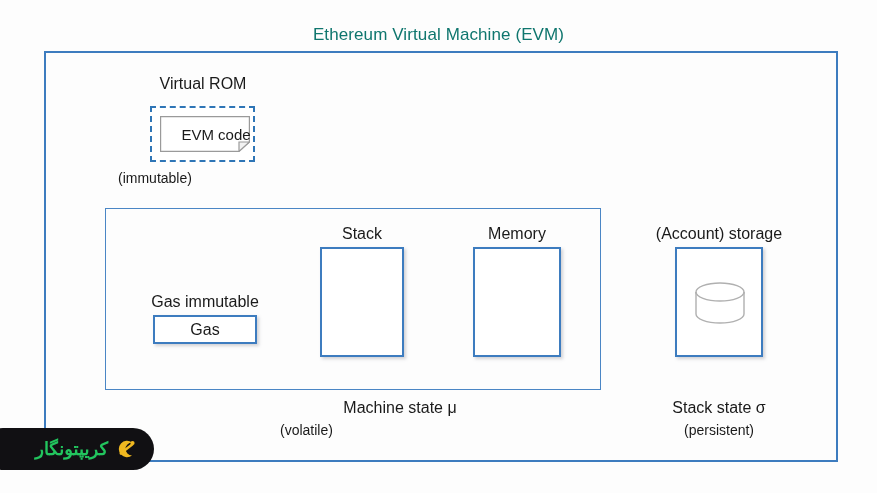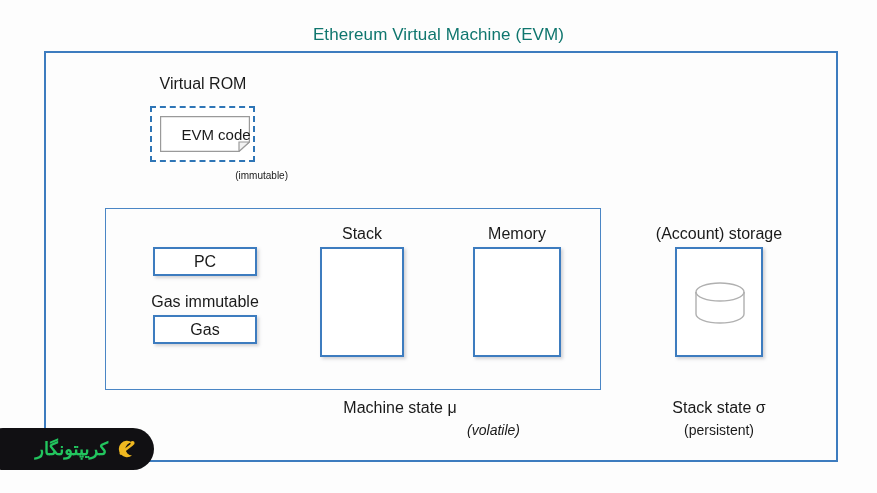--- a/index.html
+++ b/index.html
@@ -62,22 +62,22 @@
   #evm-code-text {
     left: 160px; top: 116px;
     width: 114px; height: 36px;
     display: flex; align-items: center; justify-content: center;
     font-size: 15px;
     padding-right: 2px;
     box-sizing: border-box;
   }
   #rom-sub {
     left: 118px; top: 170px;
-    width: 170px; text-align: right;
-    font-size: 10px;
+    width: 170px; text-align: left;
+    font-size: 14px;
   }
 
   
   #machine-panel {
     left: 105px; top: 208px;
     width: 496px; height: 182px;
     border: 1.5px solid #4a86c5;
     box-sizing: border-box;
     background: transparent;
   }
@@ -110,23 +110,22 @@
   #memory-label { left: 455px; top: 225px; width: 124px; }
   #memory-box   { left: 473px; top: 247px; width: 88px; height: 110px; }
 
   #machine-state-label {
     left: 280px; top: 399px;
     width: 240px; text-align: center;
     font-size: 16px;
   }
   #machine-state-sub {
     left: 280px; top: 422px;
-    width: 240px; text-align: right;
+    width: 240px; text-align: left;
     font-size: 14px;
-    font-style: italic;
   }
 
   
   #storage-label {
     left: 628px; top: 225px;
     width: 182px; text-align: center;
     font-size: 16px;
   }
   #storage-box { left: 675px; top: 247px; width: 88px; height: 110px; }
   #cylinder-icon {
@@ -185,23 +184,20 @@
     <svg width="90" height="36" viewBox="0 0 90 36">
       <path d="M0.6,0.6 H89.4 V26 L79,35.4 H0.6 Z" fill="#ffffff" stroke="#9a9a9a" stroke-width="1.2"></path>
       <path d="M89.4,26 L79,26 L79,35.4 Z" fill="#f2f2f2" stroke="#9a9a9a" stroke-width="1.2"></path>
     </svg>
   </div>
   <div class="abs" id="evm-code-text">EVM code</div>
   <div class="abs" id="rom-sub">(immutable)</div>
 
   <div class="abs" id="machine-panel"></div>
 
-  <div class="abs blue-box" id="pc-box">
-    <div class="box-text">PC</div>
-  </div>
 
   <div class="abs field-label" id="gas-label">Gas immutable</div>
   <div class="abs field-label" id="stack-label">Stack</div>
 
   <div class="abs blue-box" id="gas-box">
     <div class="box-text">Gas</div>
   </div>
   <div class="abs blue-box" id="stack-box"></div>
 
   <div class="abs field-label" id="memory-label">Memory</div>

